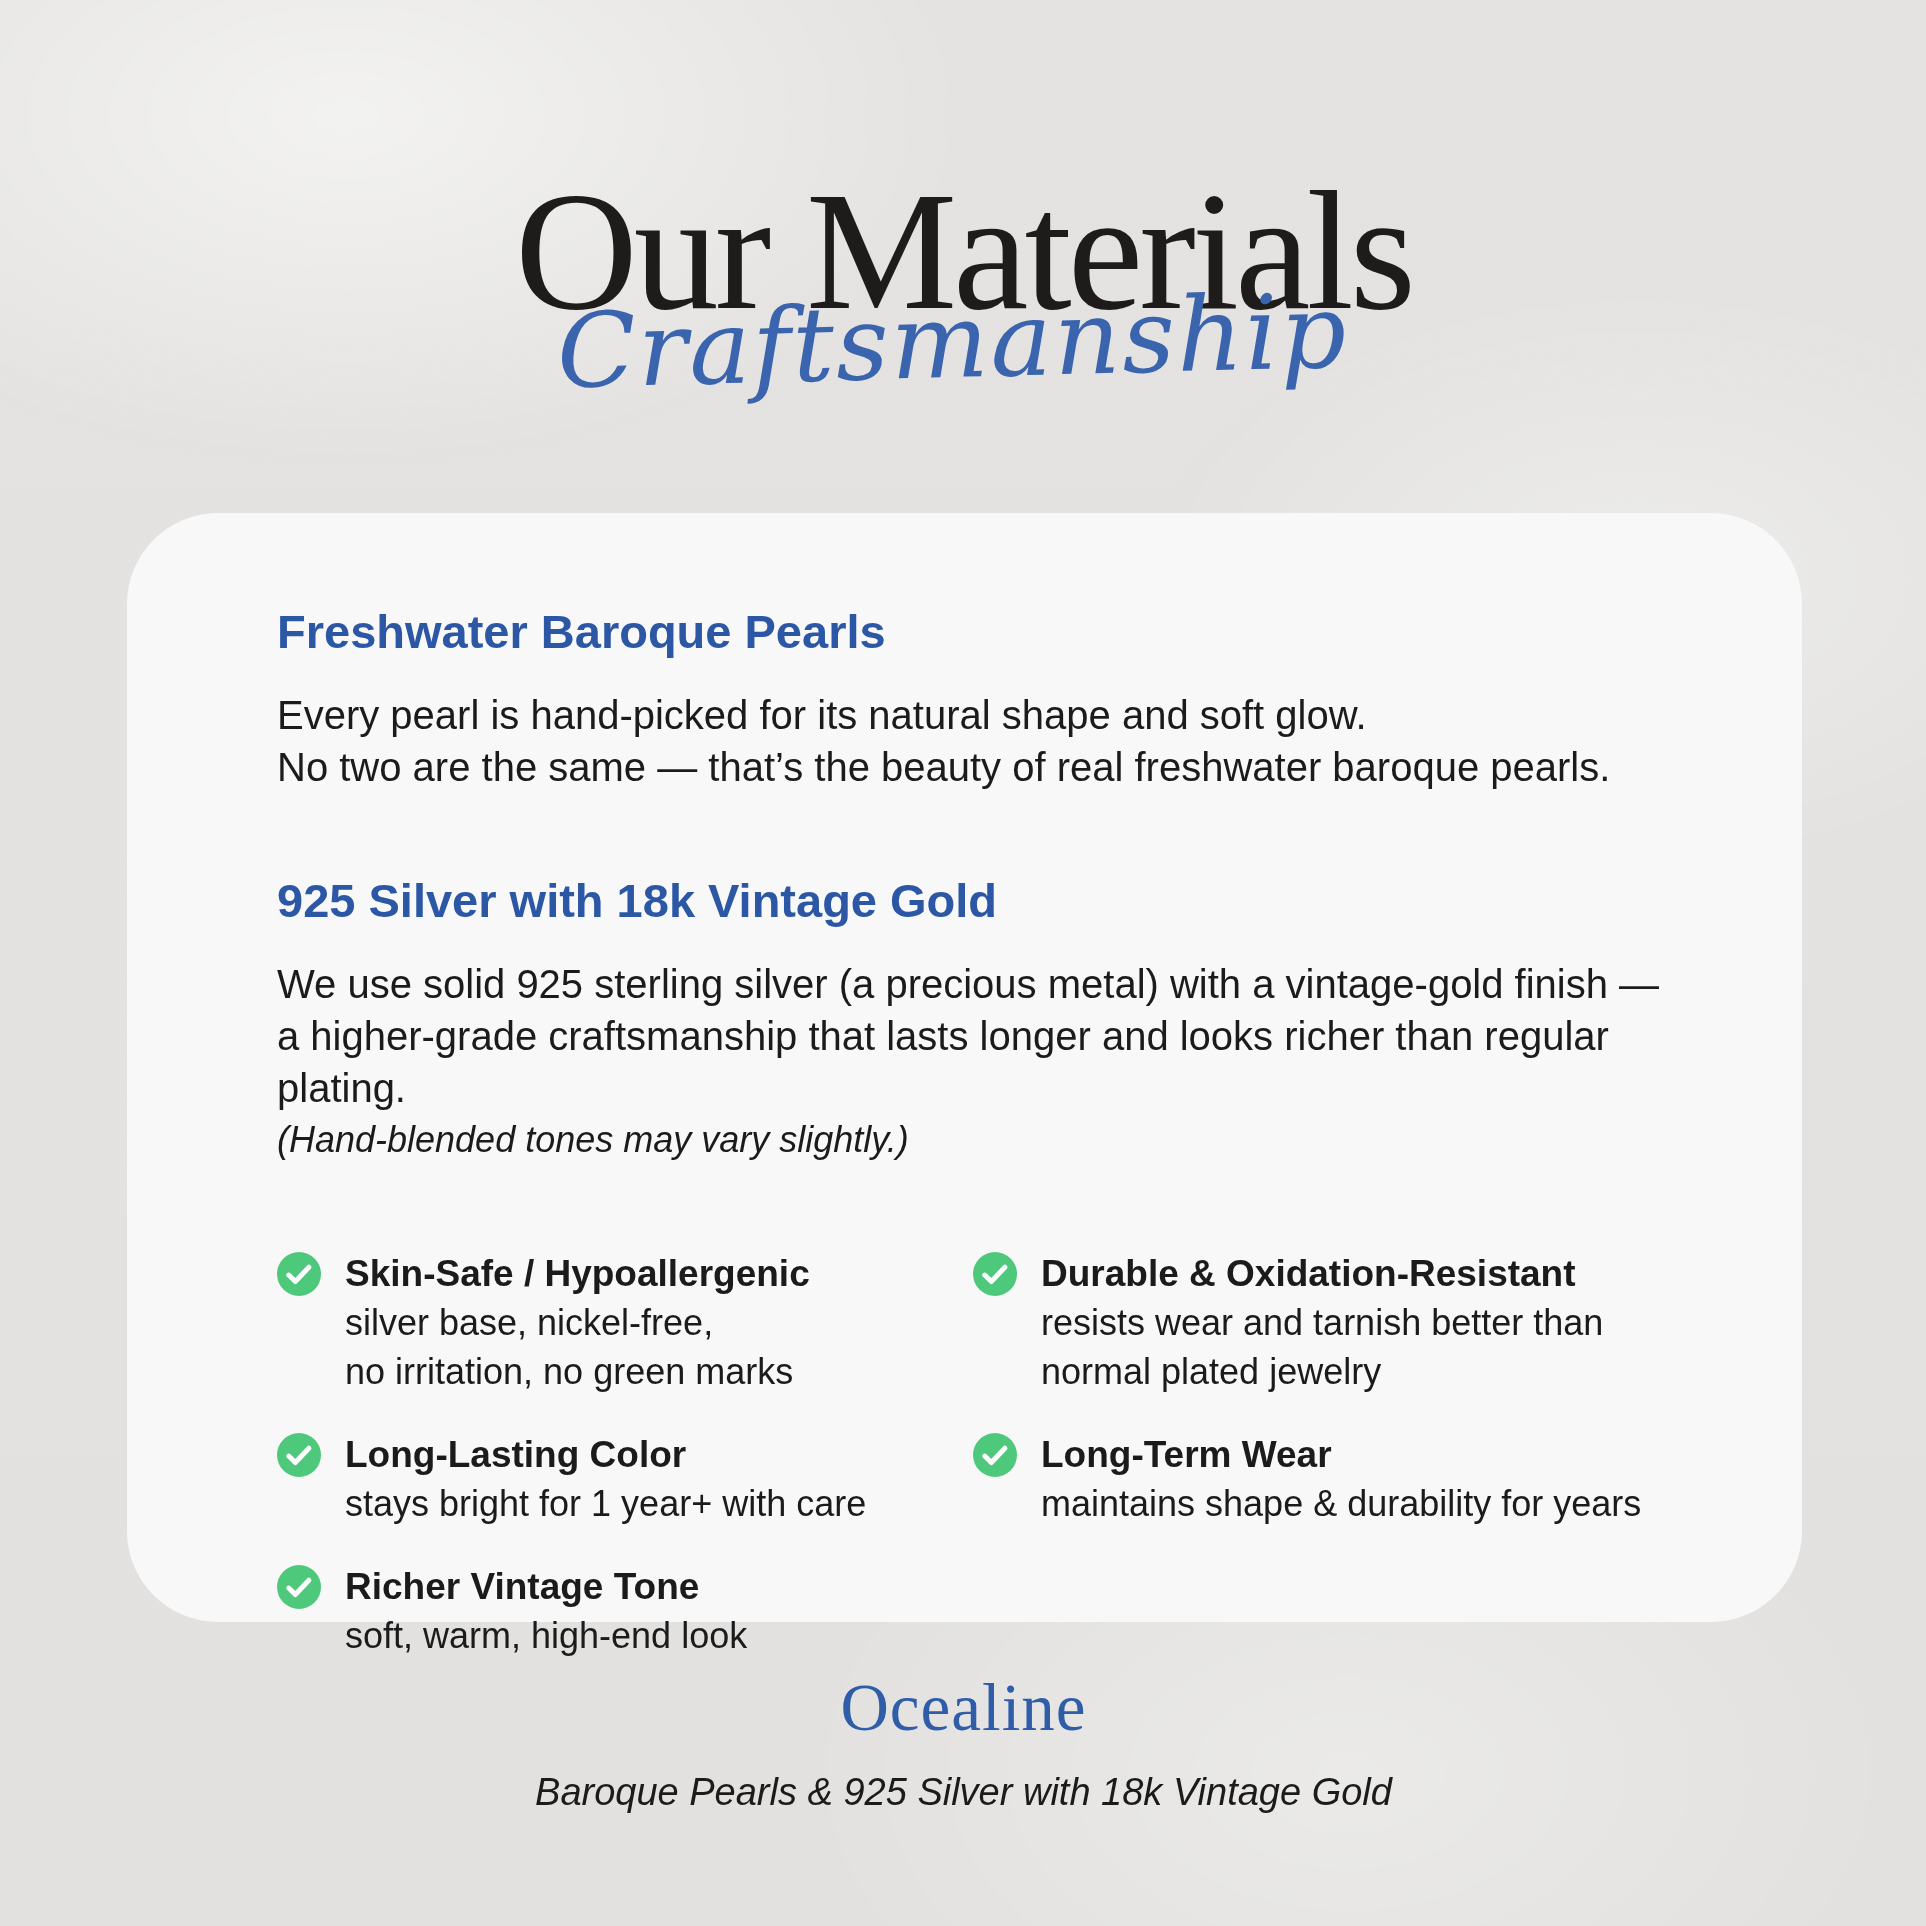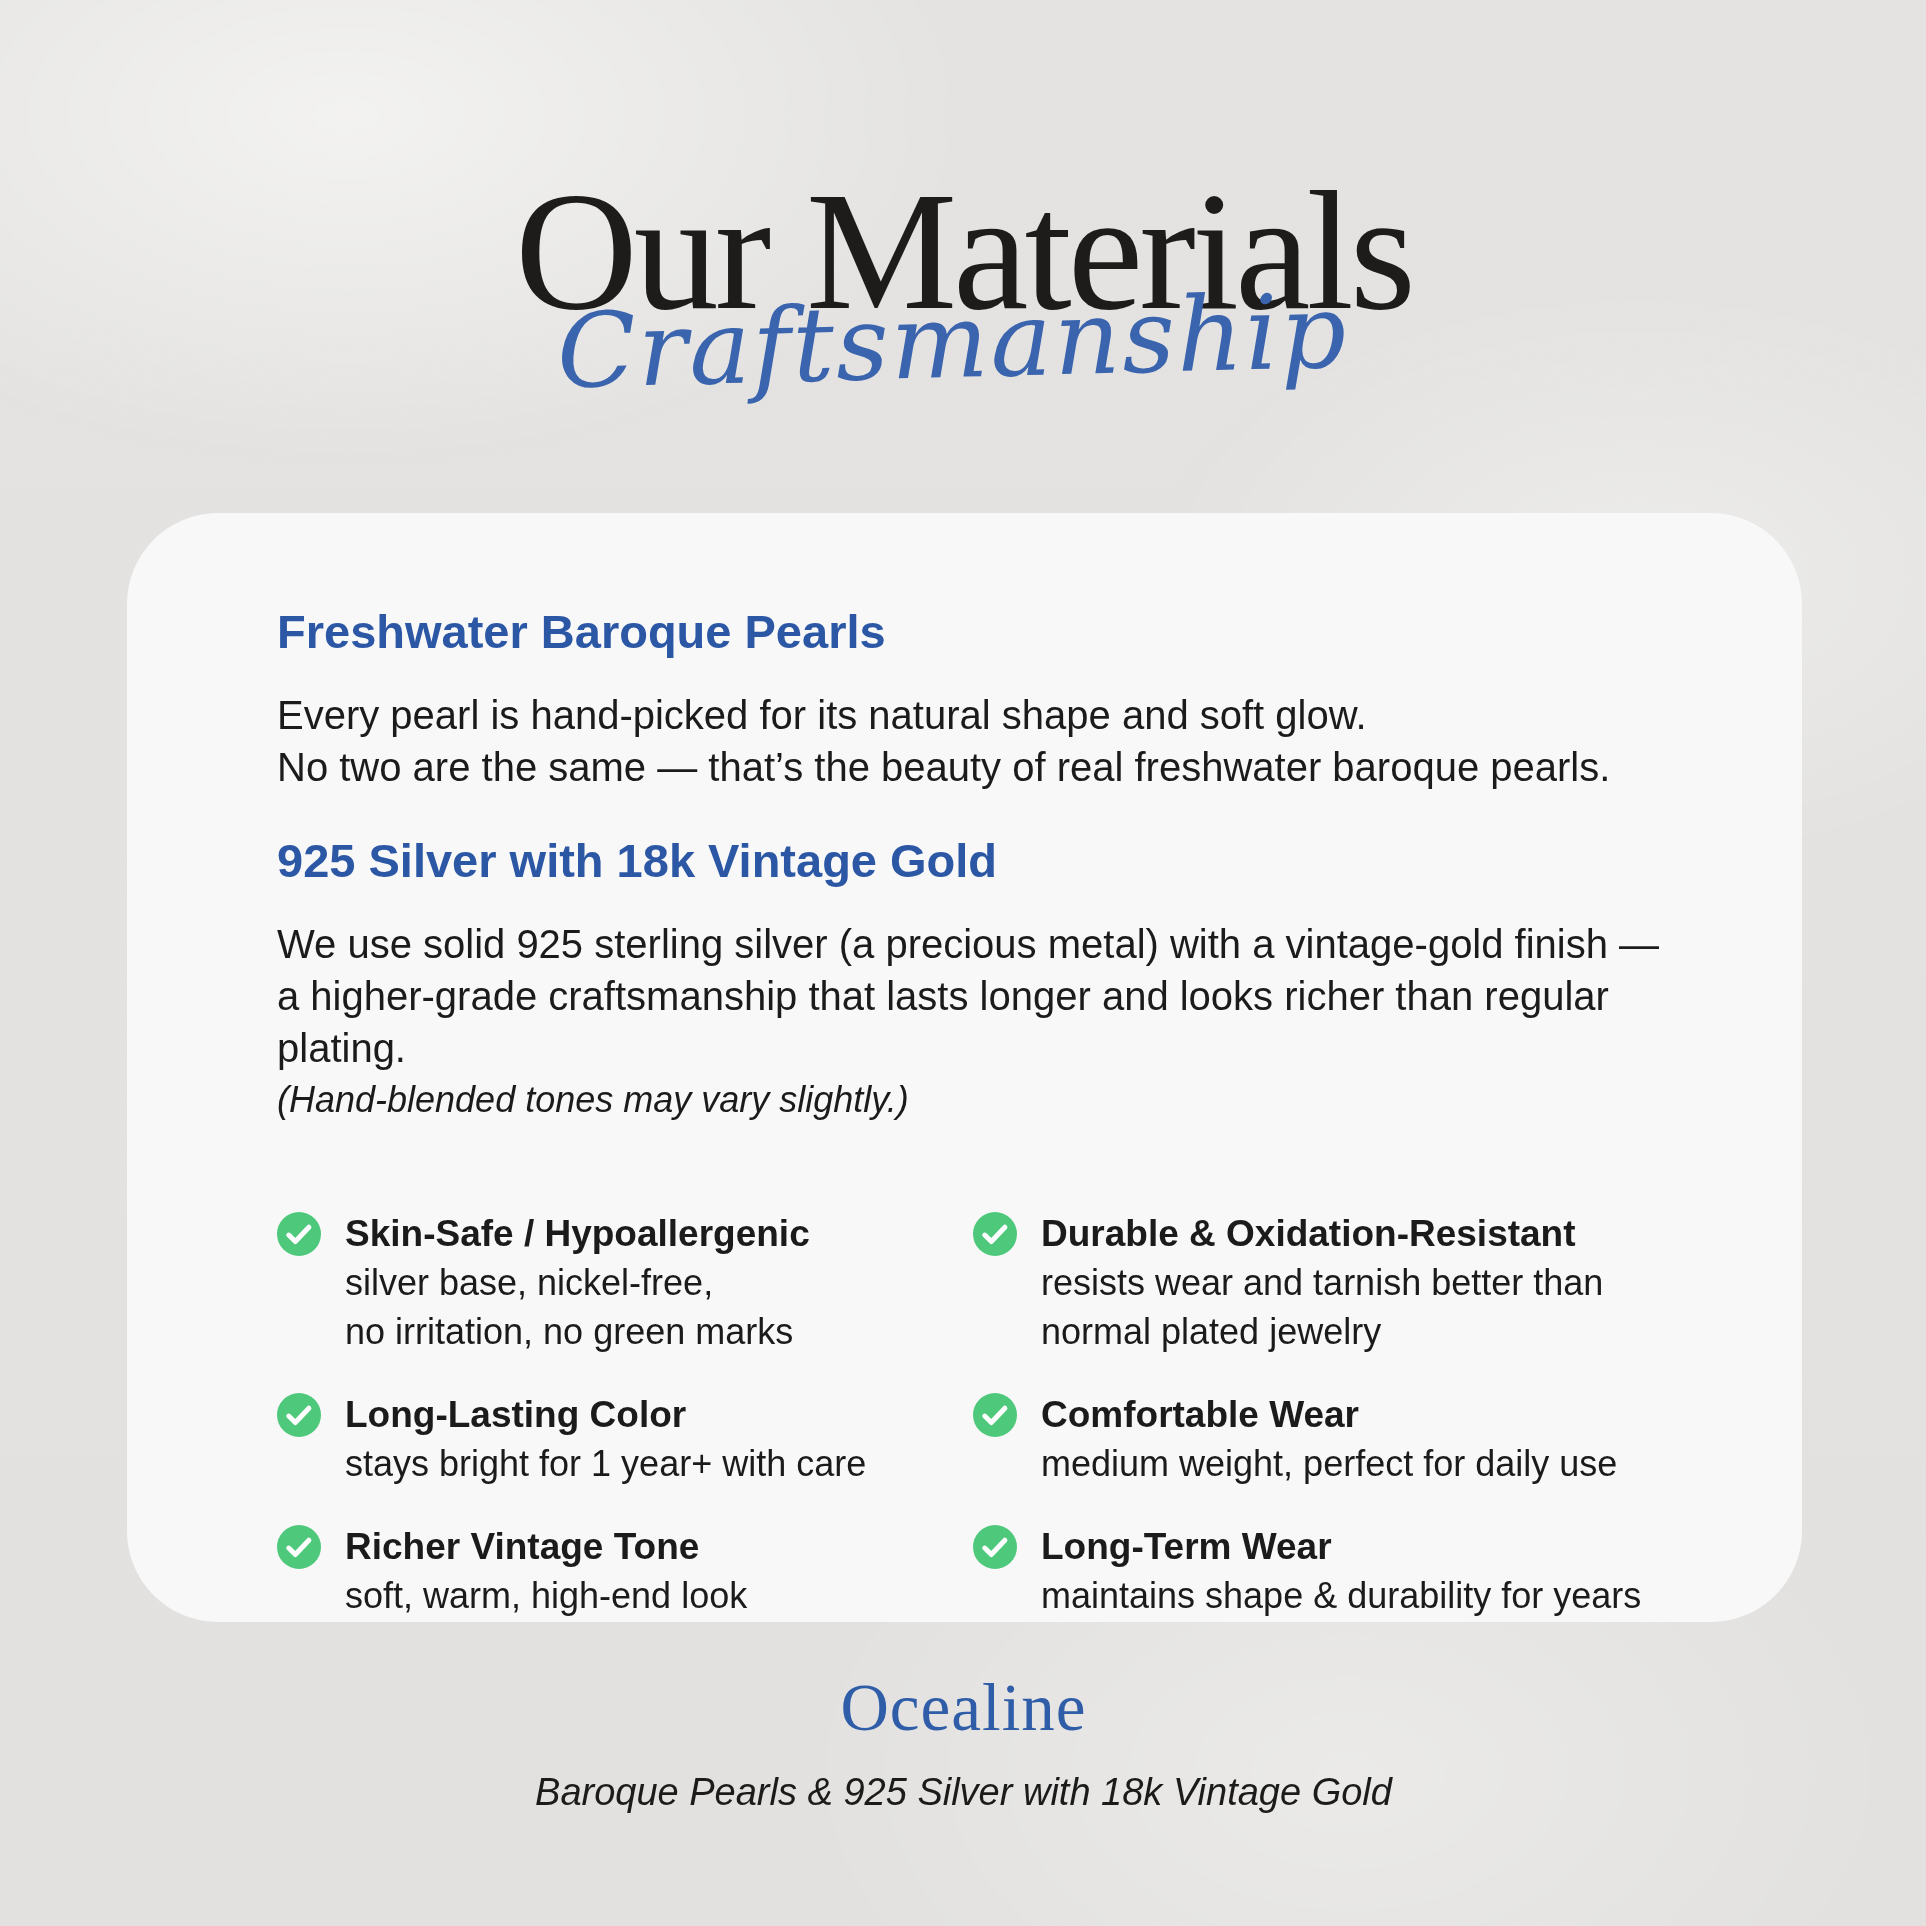--- a/index.html
+++ b/index.html
@@ -55,21 +55,21 @@
   }
   .body-line{
     font-size:40px;
     line-height:52px;
   }
   .body-note{
     font-size:36px;
     line-height:52px;
     font-style:italic;
   }
-  .section-2{margin-top:40px;}
+  .section-2{margin-top:80px;}
   .features{
     margin-top:83px;
     display:grid;
     grid-template-columns:696px 1fr;
   }
   .feature{
     display:flex;
     align-items:flex-start;
     gap:24px;
     margin-bottom:34px;
@@ -183,32 +183,20 @@
                 <path d="M6.4 12.6l3.6 3.5 7.4-7.8" stroke="#ffffff" stroke-width="2.7" fill="none" stroke-linecap="round" stroke-linejoin="round"></path>
               </svg>
           </span>
           <div class="feature-text">
             <div class="feature-title">Durable &amp; Oxidation-Resistant</div>
             <div class="feature-desc">resists wear and tarnish better than</div>
             <div class="feature-desc">normal plated jewelry</div>
           </div>
         </div>
 
-        <div class="feature">
-          <span class="check">
-            <svg viewBox="0 0 24 24">
-                <circle cx="12" cy="12" r="12" fill="currentColor"></circle>
-                <path d="M6.4 12.6l3.6 3.5 7.4-7.8" stroke="#ffffff" stroke-width="2.7" fill="none" stroke-linecap="round" stroke-linejoin="round"></path>
-              </svg>
-          </span>
-          <div class="feature-text">
-            <div class="feature-title">Comfortable Wear</div>
-            <div class="feature-desc">medium weight, perfect for daily use</div>
-          </div>
-        </div>
 
         <div class="feature">
           <span class="check">
             <svg viewBox="0 0 24 24">
                 <circle cx="12" cy="12" r="12" fill="currentColor"></circle>
                 <path d="M6.4 12.6l3.6 3.5 7.4-7.8" stroke="#ffffff" stroke-width="2.7" fill="none" stroke-linecap="round" stroke-linejoin="round"></path>
               </svg>
           </span>
           <div class="feature-text">
             <div class="feature-title">Long-Term Wear</div>

